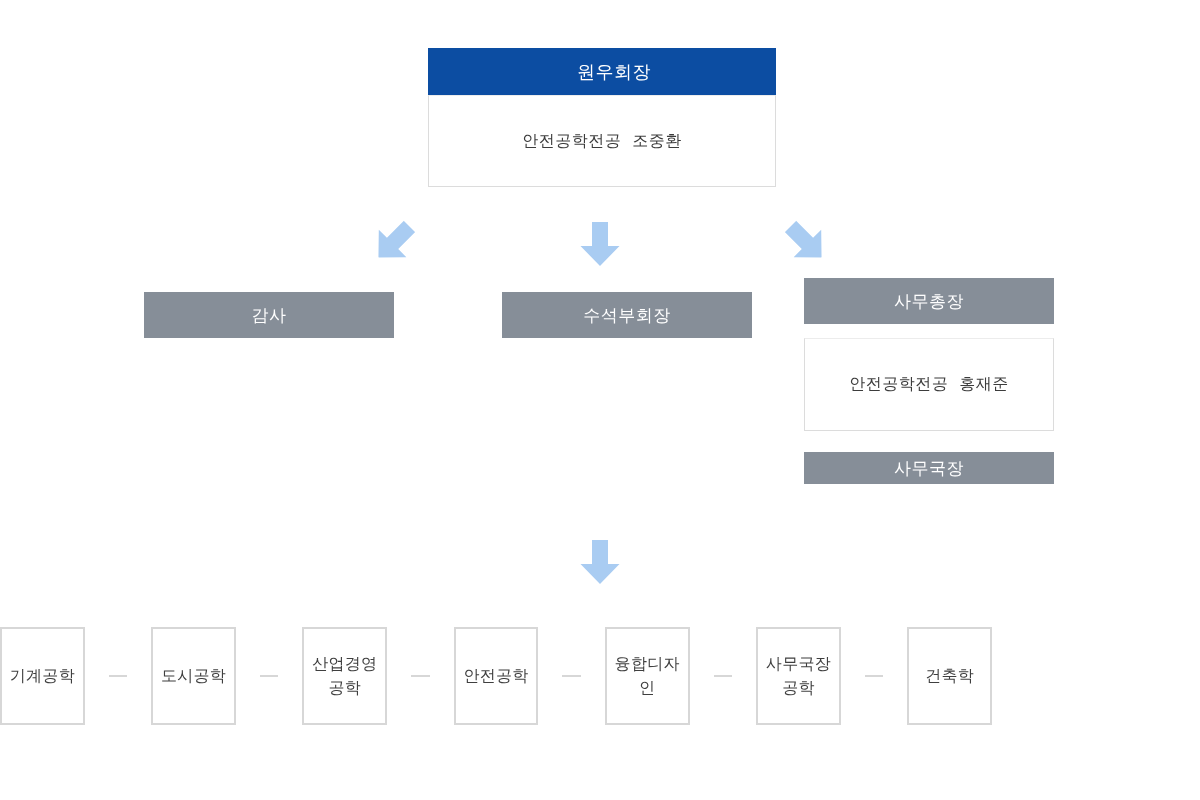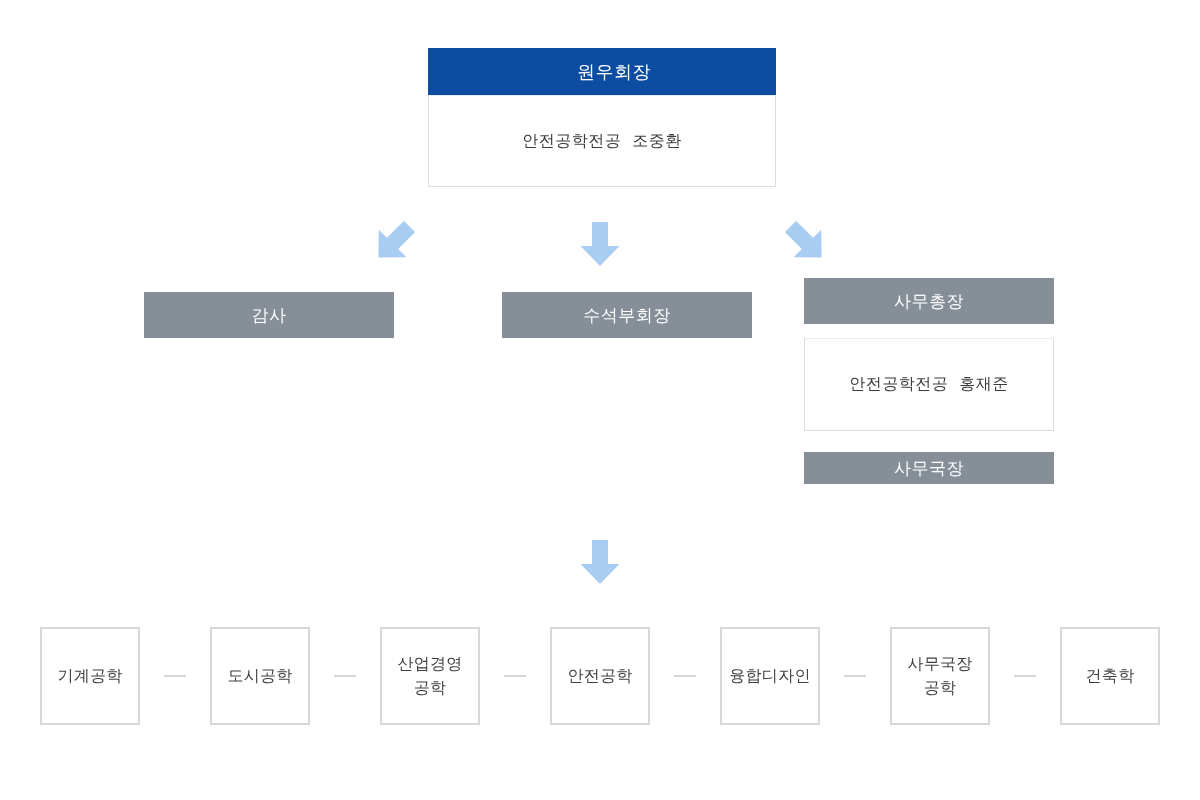--- a/index.html
+++ b/index.html
@@ -59,21 +59,21 @@
   .arrow {
     position: absolute;
     width: 40px;
     height: 44px;
     line-height: 0;
   }
   .dept-row {
     position: absolute;
     left: 0;
     top: 627px;
-    width: 1200px;
+    width: 992px;
     display: flex;
     justify-content: center;
     align-items: flex-start;
     gap: 24px;
   }
   .dept {
     width: 100px;
     height: 98px;
     border: 2px solid #d7d7d7;
     background: #ffffff;

